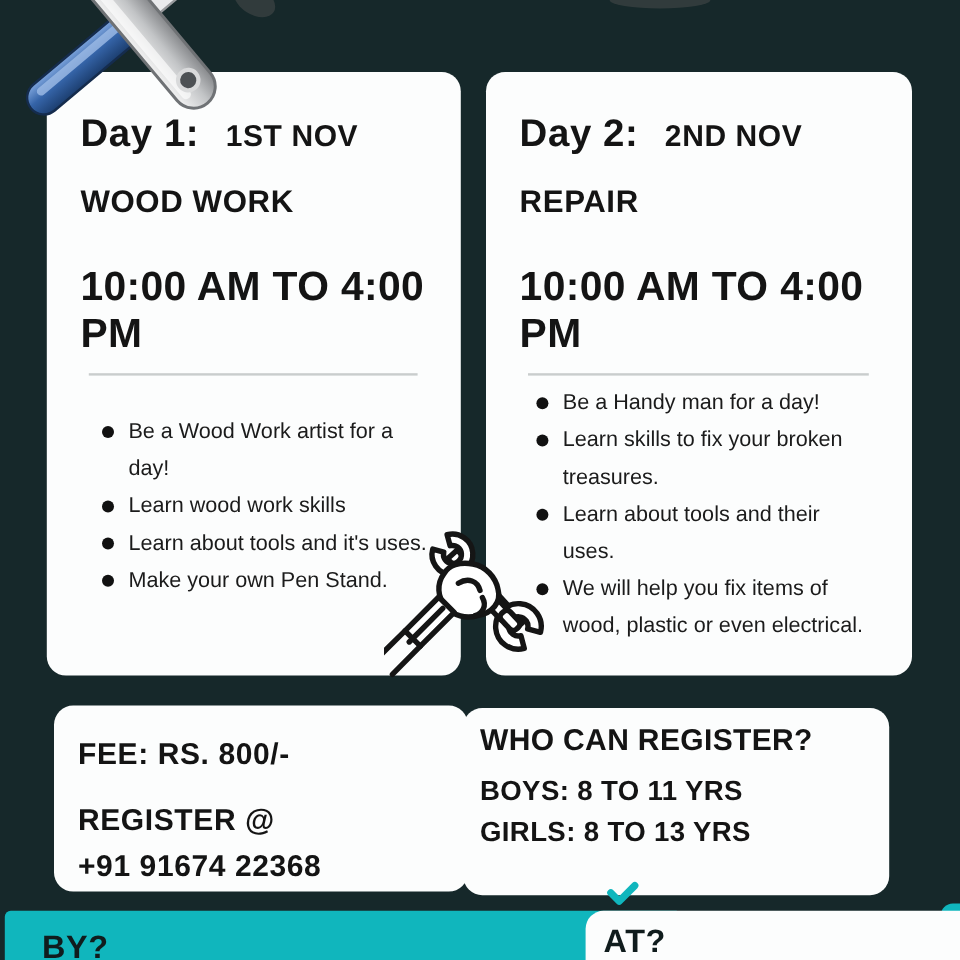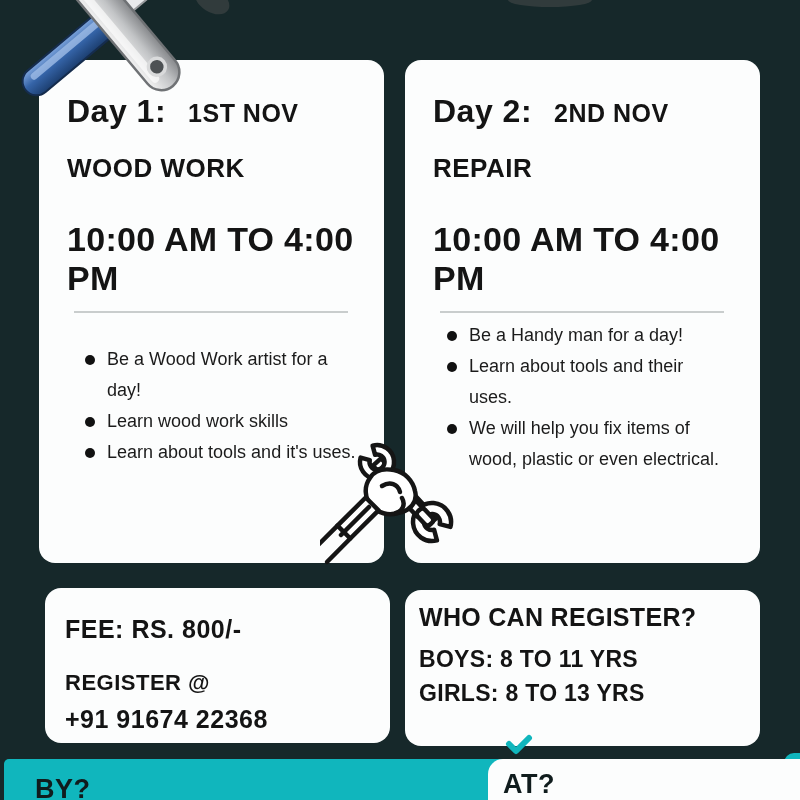--- a/index.html
+++ b/index.html
@@ -27,24 +27,24 @@
   .divider { height: 2px; background: #c9cdcd; margin: 13px 12px 0 7px; }
   ul.bullets { list-style: none; margin: 31px 0 0 0; padding: 0 4px 0 18px;
                font-size: 18px; line-height: 31px; color: #1b1b1b; font-weight: 400; }
   #card-day2 ul.bullets { margin-top: 7px; padding-left: 14px; padding-right: 10px; }
   ul.bullets li { display: flex; }
   .dot { flex: none; width: 10px; height: 10px; border-radius: 50%; background: #111; margin: 11px 12px 0 0; }
 
   #card-fee { left: 45px; top: 588px; width: 345px; height: 155px; }
   #card-fee .card-inner { padding: 11px 16px 0 20px; margin-top: 16px; }
   .fee-amount { font-size: 25px; font-weight: 800; letter-spacing: 0.5px; }
-  .register-label { font-size: 22px; font-weight: 800; letter-spacing: 0.5px; margin-top: 26px; }
+  .register-label { font-size: 25px; font-weight: 800; letter-spacing: 0.5px; margin-top: 26px; }
   .phone-number { font-size: 25px; font-weight: 800; letter-spacing: 0.5px; margin-top: 9px; }
 
-  #card-who { left: 405px; top: 590px; width: 355px; height: 156px; }
+  #card-who { left: 386px; top: 590px; width: 355px; height: 156px; }
   #card-who .card-inner { padding: 13px 10px 0 14px; }
   .who-heading { font-size: 25px; font-weight: 800; letter-spacing: 0.3px; }
   .age-line { font-size: 23px; font-weight: 800; letter-spacing: 0.3px; }
   .age-line.boys { margin-top: 14px; }
   .age-line.girls { margin-top: 7px; }
 
   #teal-corner { position: absolute; left: 784px; top: 753px; width: 16px; height: 30px;
                  background: #10b6bd; border-top-left-radius: 10px; z-index: 1; }
   #bar-by { position: absolute; left: 4px; top: 759px; width: 560px; height: 41px;
             background: #10b6bd; border-top-left-radius: 5px; z-index: 2; }
@@ -84,37 +84,45 @@
           <span>Be a Wood Work artist for a day!</span>
         </li>
       <li>
           <span class="dot"></span>
           <span>Learn wood work skills</span>
         </li>
       <li>
           <span class="dot"></span>
           <span>Learn about tools and it's uses.</span>
         </li>
+      <li>
+          <span class="dot"></span>
+          <span>Make your own Pen Stand.</span>
+        </li>
     </ul>
   </div>
 </div>
 
 <div class="card" id="card-day2">
   <div class="card-inner">
     <div class="day-line">
       <span class="day-label">Day 2:</span>
       <span class="day-date">2ND NOV</span>
     </div>
     <div class="card-title">REPAIR</div>
     <div class="card-time">10:00 AM TO 4:00 PM</div>
     <div class="divider"></div>
     <ul class="bullets">
       <li>
           <span class="dot"></span>
           <span>Be a Handy man for a day!</span>
+        </li>
+      <li>
+          <span class="dot"></span>
+          <span>Learn skills to fix your broken treasures.</span>
         </li>
       <li>
           <span class="dot"></span>
           <span>Learn about tools and their uses.</span>
         </li>
       <li>
           <span class="dot"></span>
           <span>We will help you fix items of wood, plastic or even electrical.</span>
         </li>
     </ul>

